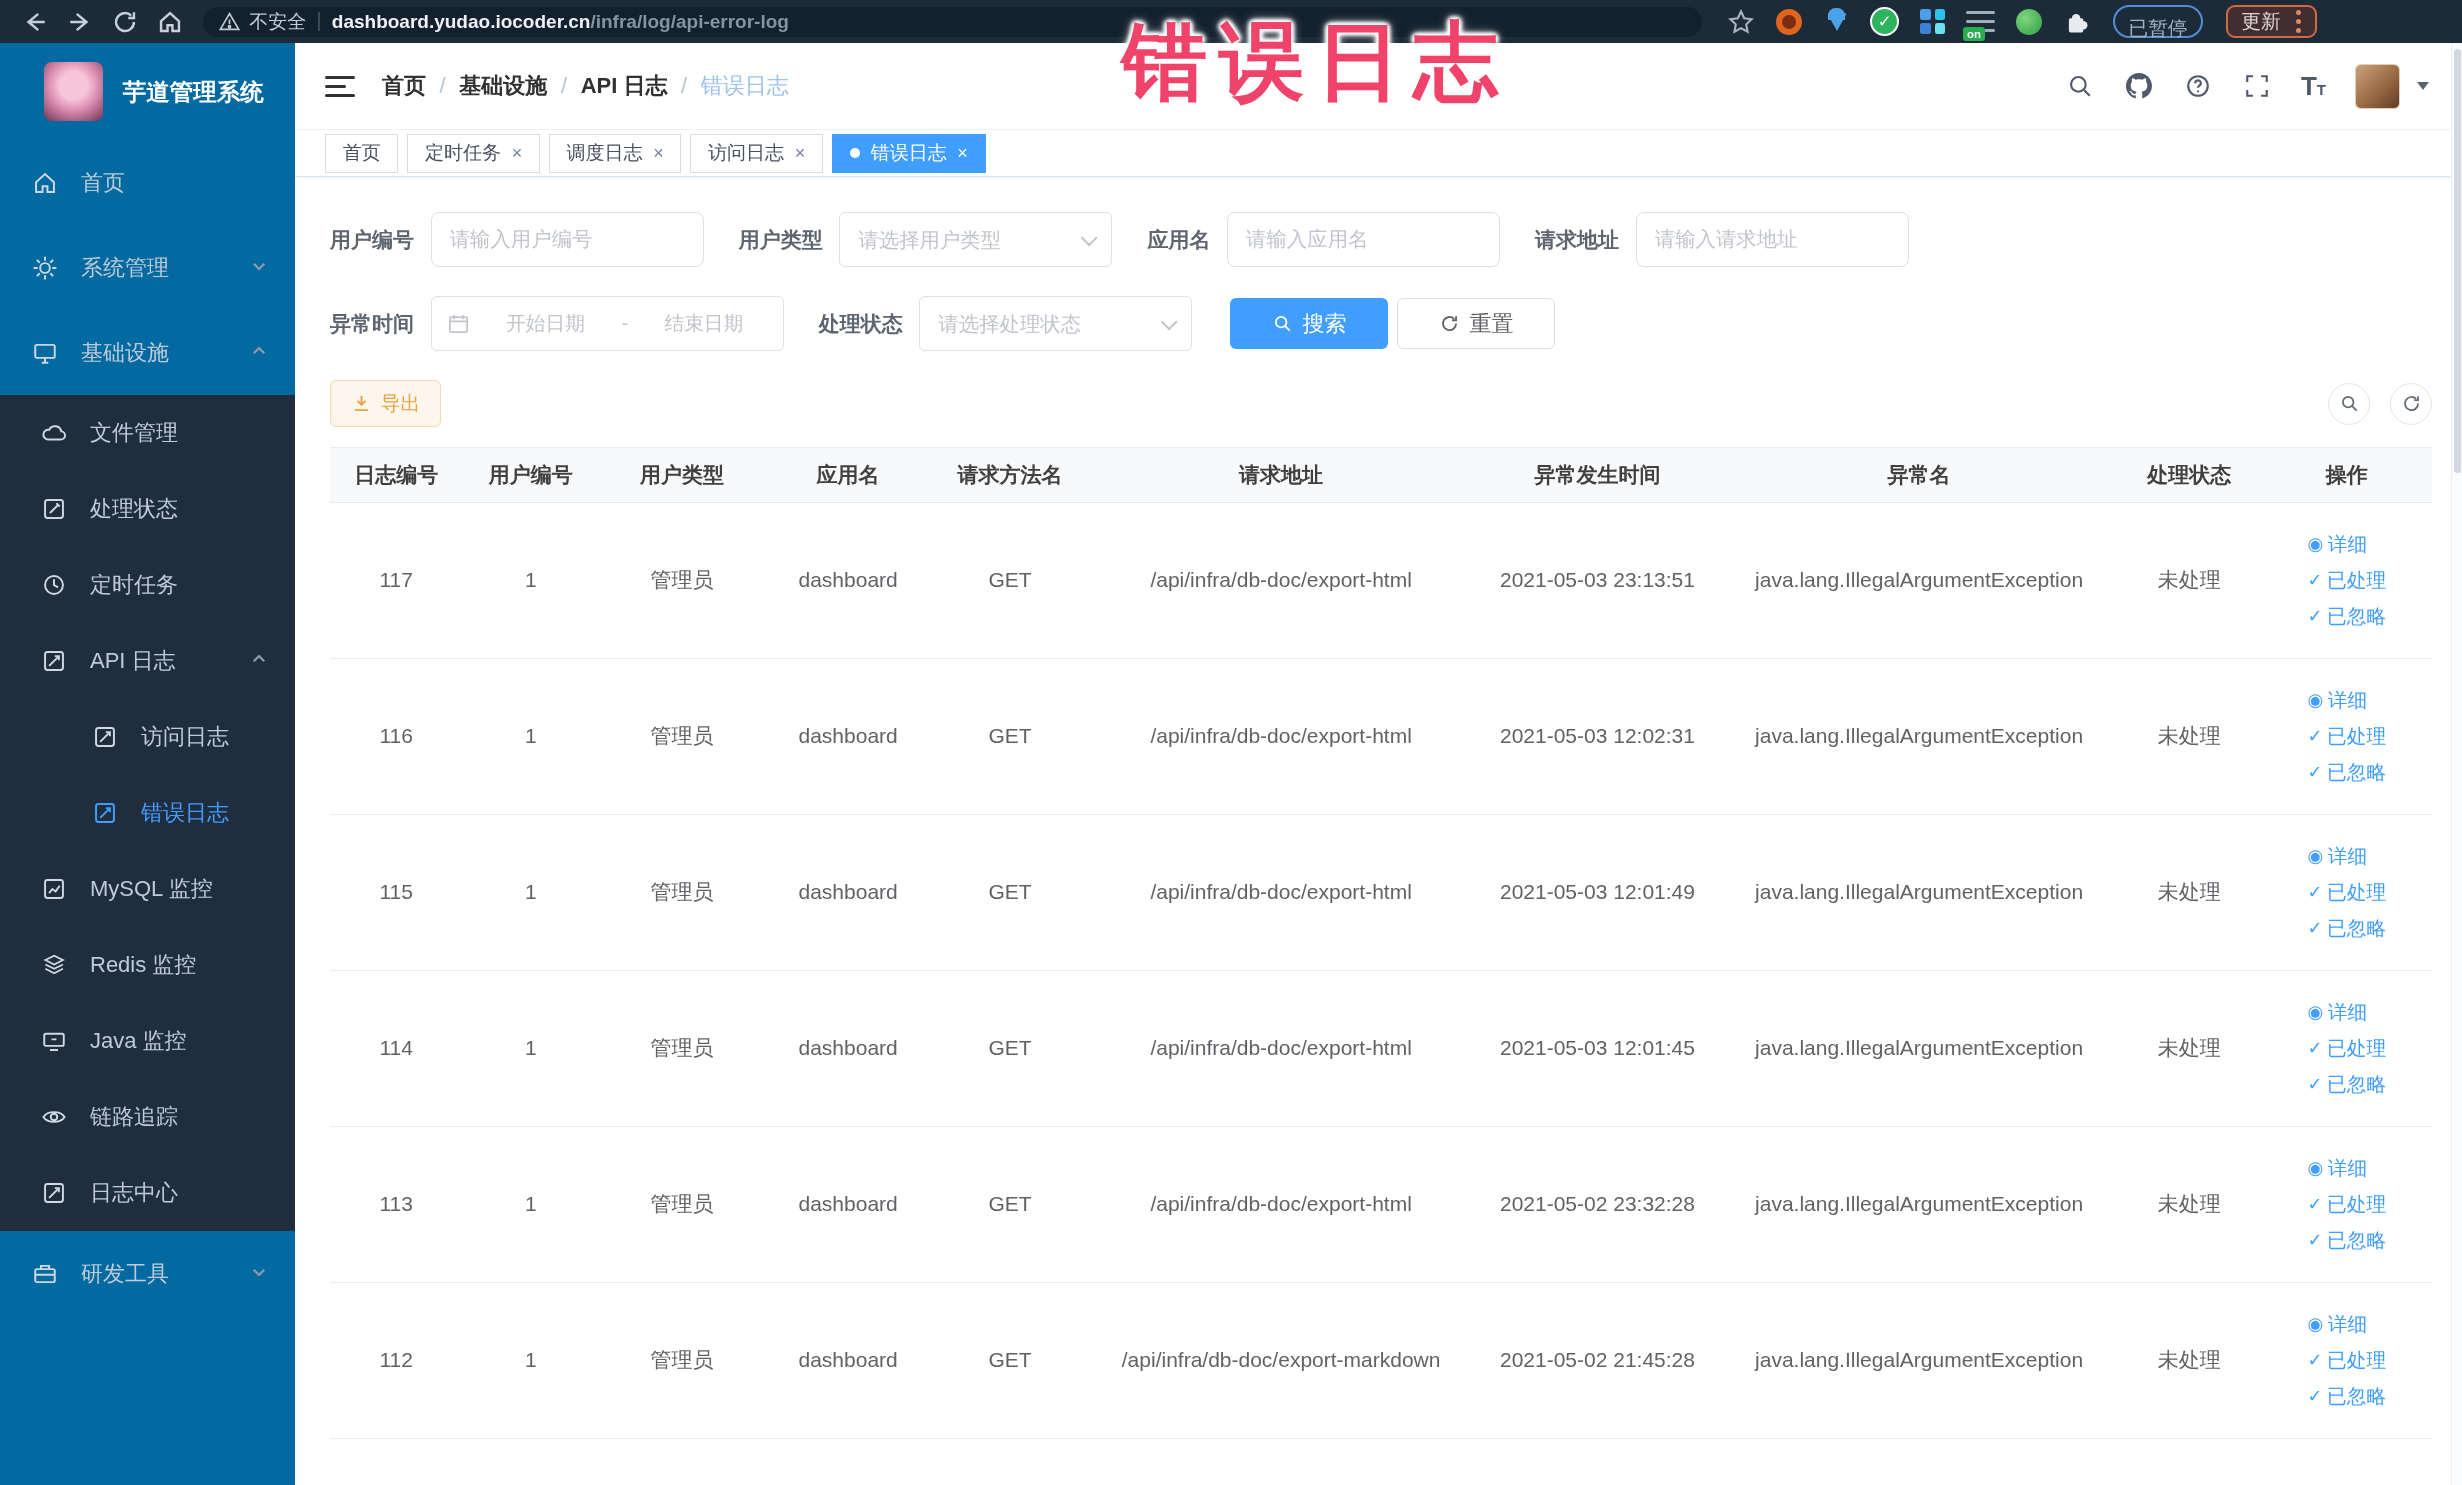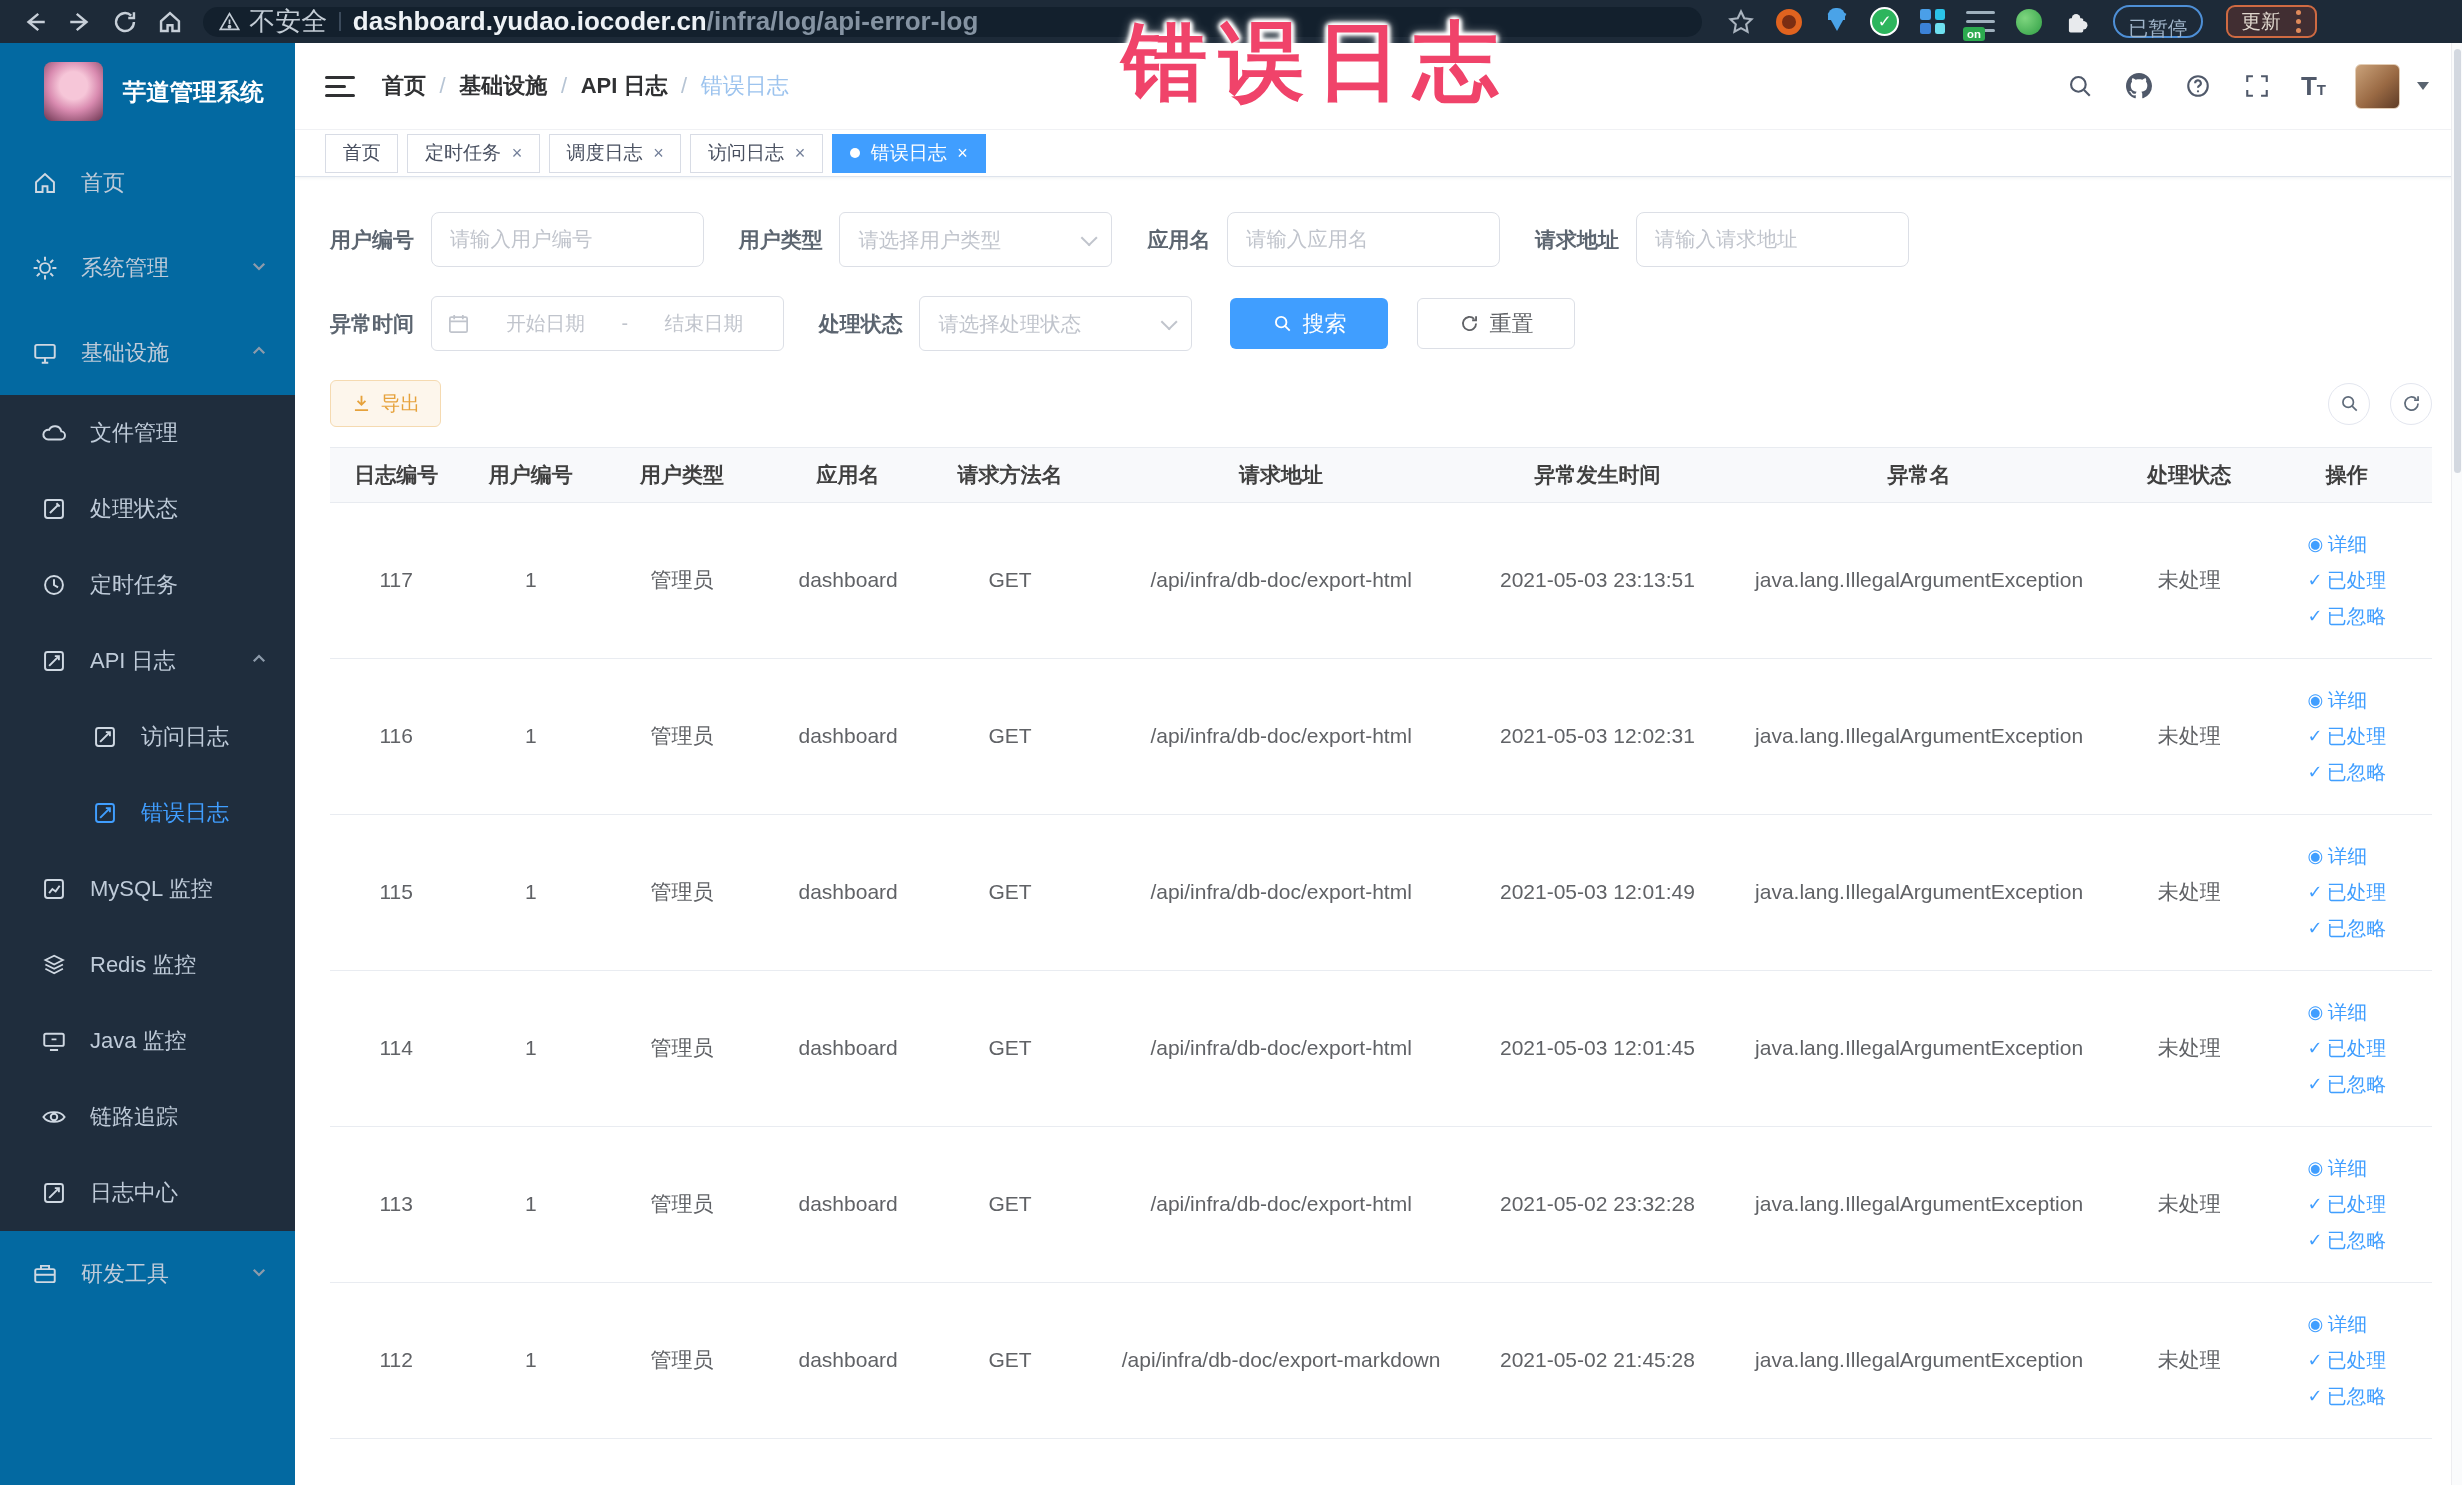--- a/index.html
+++ b/index.html
@@ -2,21 +2,21 @@
 <html style="font-size:12px"><head>
 <meta charset="utf-8">
 <style>
   * { margin:0; padding:0; box-sizing:border-box; }
   html,body { width:2462px; height:1486px; overflow:hidden; background:#fff;
     font-family:"Liberation Sans","DejaVu Sans",sans-serif; }
 
   
   .browser { height:43px; background:#1d2a38; display:flex; align-items:center; padding:0 12px; }
   .nav-ic { width:33px; height:33px; display:flex; align-items:center; justify-content:center; color:#c7cfd8; flex:none; margin:0 6px; border-radius:50%; }
-  .url-pill { margin-left:10.6px; width:1499px; height:30px; background:#13202d; border-radius:15px; display:flex; align-items:center; padding:0 16.7px; font-size:26px; color:#c3ccd5; }
+  .url-pill { margin-left:10.6px; width:1499px; height:30px; background:#13202d; border-radius:15px; display:flex; align-items:center; padding:0 16.7px; font-size:19px; color:#c3ccd5; }
   .url-pill .warn { display:flex; align-items:center; margin-right:9px; color:#c3ccd5; }
   .url-pill .sep { width:1.5px; height:19.7px; background:#3b4a5b; margin:0 12px; }
   .url-host { color:#eef2f6; font-weight:bold; }
   .url-path { color:#8593a2; font-weight:bold; }
   .ext-row { display:flex; align-items:center; margin-left:19.7px; gap:9px; }
   .ext { width:39px; height:33px; display:flex; align-items:center; justify-content:center; flex:none; }
   .dot-orange { width:26px; height:26px; border-radius:50%; background:#7a2d12; border:6px solid #e0631f; }
   .pin-blue { width:0; height:0; border-left:10.6px solid transparent; border-right:10.6px solid transparent; border-top:18px solid #4aa3e8; border-radius:3px; position:relative; }
   .pin-blue:after { content:""; position:absolute; left:-8.3px; top:-23px; width:16.7px; height:12px; background:#4aa3e8; border-radius:7.6px 7.6px 0 0; }
   .green-check { width:29px; height:29px; border-radius:50%; background:#2db55d; border:2.3px solid #fff; color:#fff; font-size:16.7px; font-weight:bold; display:flex; align-items:center; justify-content:center; }
@@ -88,21 +88,21 @@
   .select { width:273px; height:55px; border:1.5px solid #dcdfe6; border-radius:6px; display:flex; align-items:center; padding:0 18px; font-size:20.4px; color:#c0c4cc; cursor:pointer; background:#fff; }
   .select .ph { flex:1; }
   .sel-caret { width:12px; height:12px; border-right:2.3px solid #c0c4cc; border-bottom:2.3px solid #c0c4cc; transform:rotate(45deg) translateY(-3px); }
   .dates { width:353px; height:55px; border:1.5px solid #dcdfe6; border-radius:6px; display:flex; align-items:center; padding:0 15px; font-size:19.7px; color:#c0c4cc; gap:12px; background:#fff; }
   .dates svg { width:23px; height:23px; stroke:#c0c4cc; fill:none; stroke-width:2.4; flex:none; }
   .dates .d { flex:1; text-align:center; }
   .btn { height:51px; border-radius:6px; font-size:22px; display:inline-flex; align-items:center; gap:9px; padding:0 41px; cursor:pointer; border:1.5px solid transparent; font-family:inherit; }
   .btn svg { width:21px; height:21px; fill:none; stroke-width:2.8; }
   .btn-primary { background:#409eff; color:#fff; margin-left:3px; }
   .btn-primary svg { stroke:#fff; }
-  .btn-plain { background:#fff; border-color:#dcdfe6; color:#606266; margin-left:29px; }
+  .btn-plain { background:#fff; border-color:#dcdfe6; color:#606266; margin-left:9px; }
   .btn-plain svg { stroke:#606266; }
   .toolbar { display:flex; align-items:center; margin:7.6px 0 19.7px; }
   .btn-export { height:47px; background:#fdf6ec; border-color:#f5dab1; color:#e6a23c; font-size:19.7px; padding:0 19.7px; }
   .btn-export svg { stroke:#e6a23c; }
   .tool-right { margin-left:auto; display:flex; gap:19.7px; }
   .circ { width:42px; height:42px; border-radius:50%; border:1.5px solid #e3e6ef; background:#fff; display:flex; align-items:center; justify-content:center; cursor:pointer; }
   .circ svg { width:21px; height:21px; stroke:#5f6b7a; fill:none; stroke-width:2.6; }
 
   
   table { width:100%; border-collapse:collapse; table-layout:fixed; }

